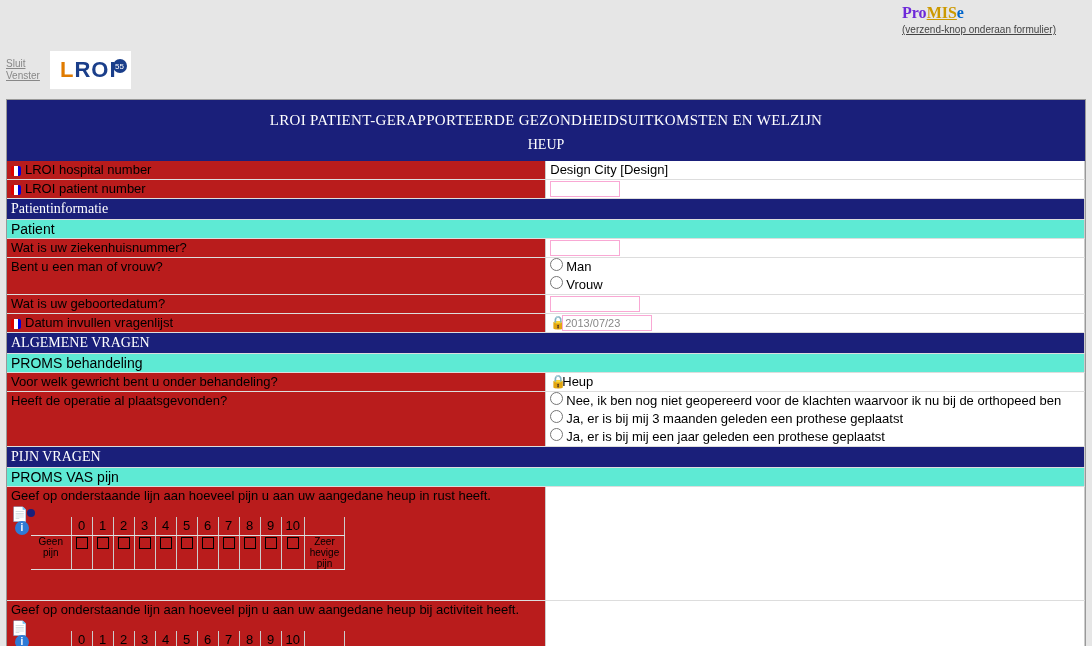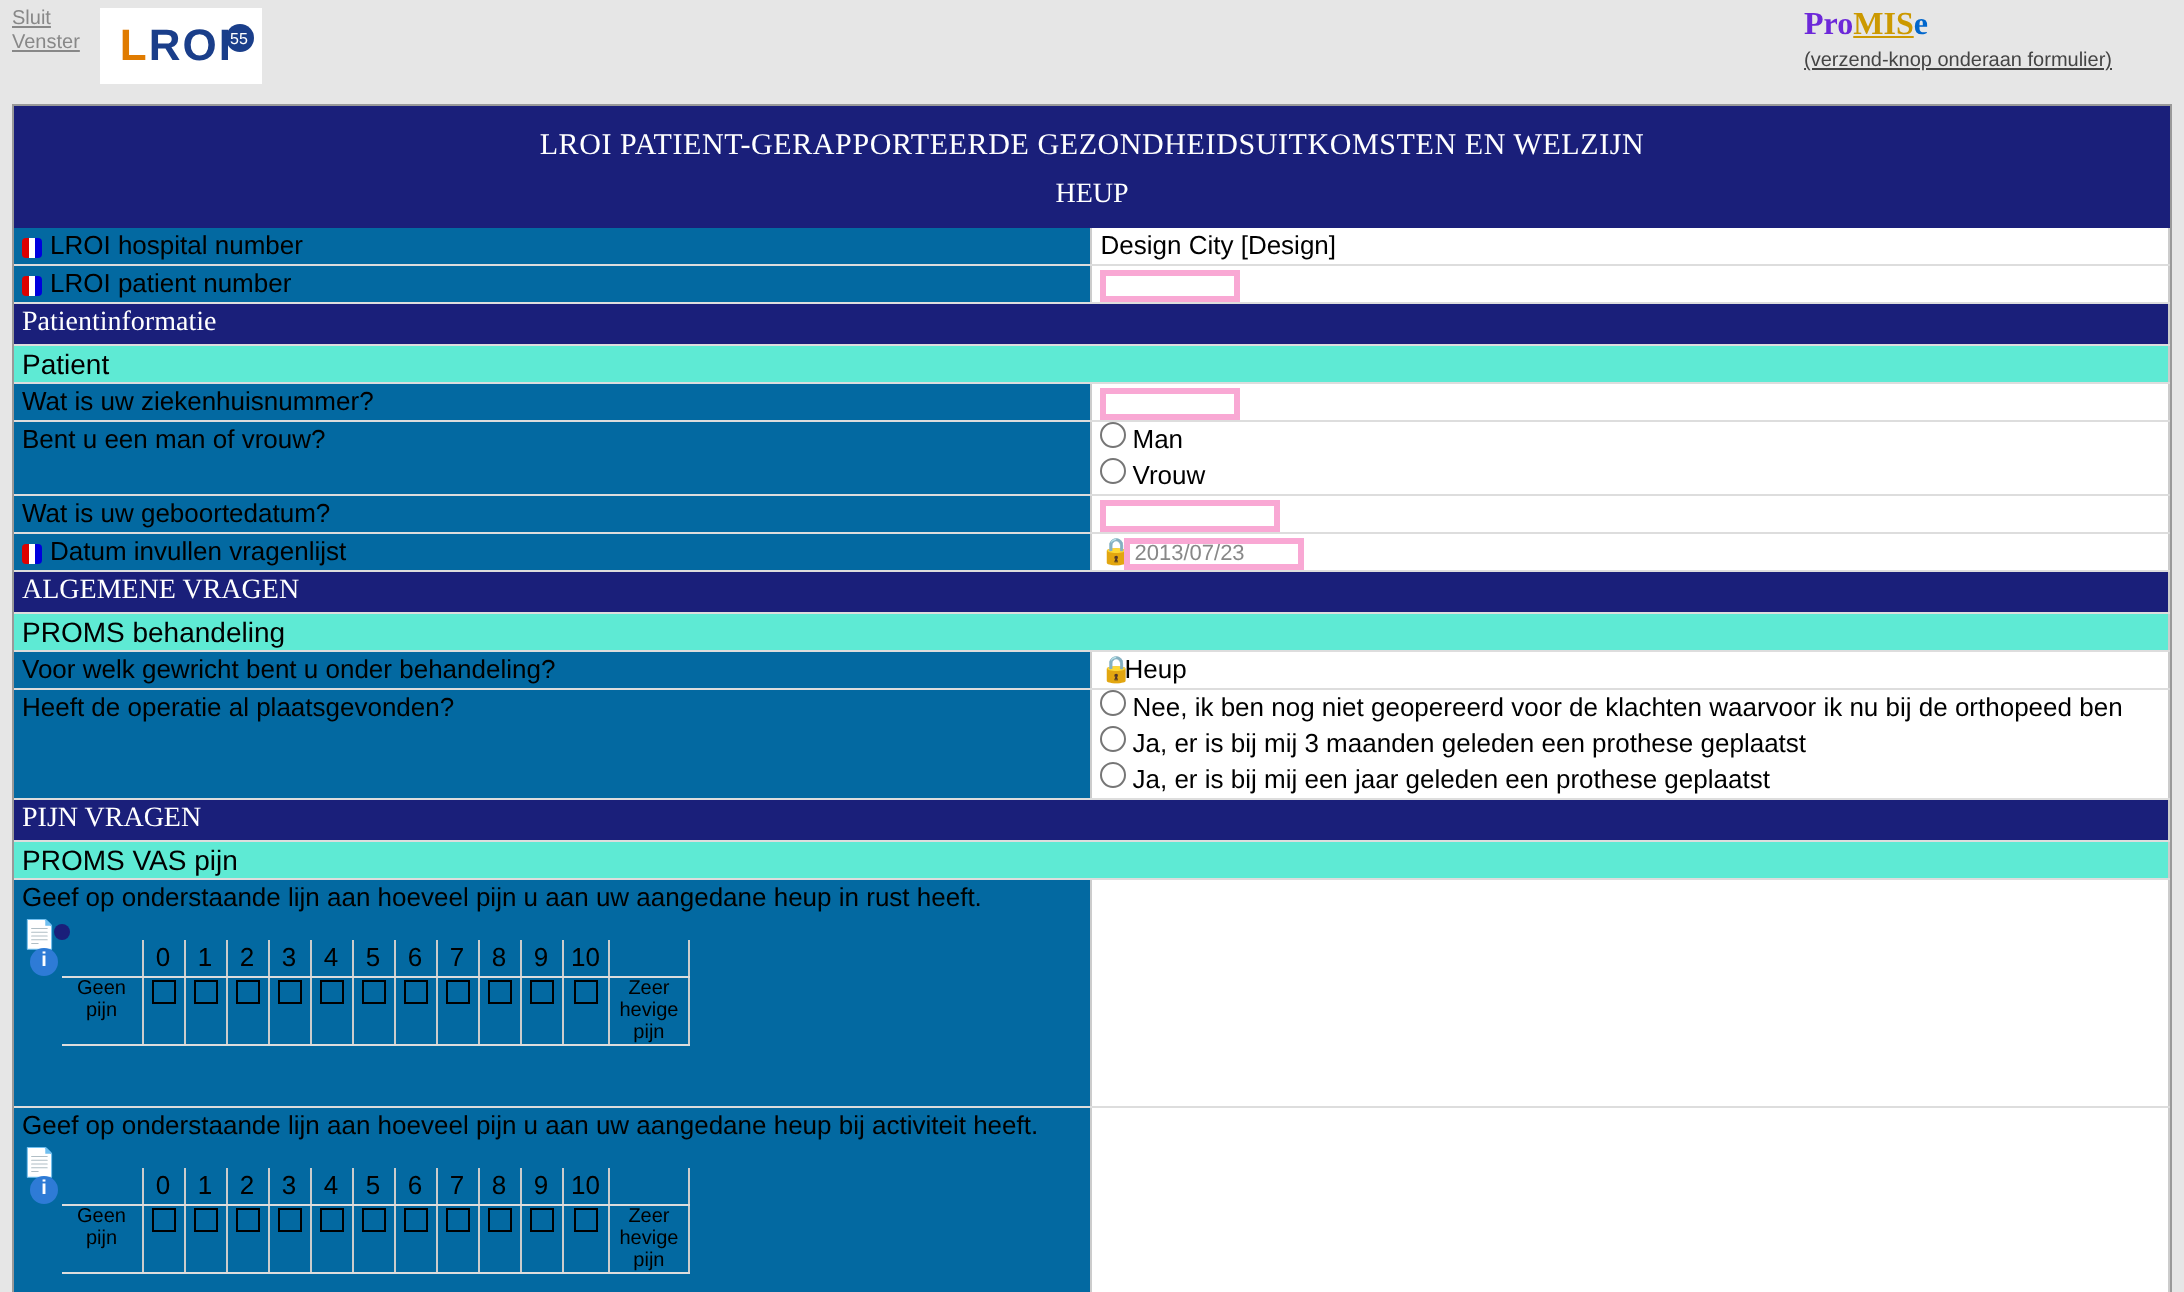--- a/index.html
+++ b/index.html
@@ -1,46 +1,46 @@
 <!DOCTYPE html>
 <html><head>
 <meta charset="utf-8">
 <style>
   * { box-sizing: border-box; margin: 0; padding: 0; }
   body { font-family: Arial, Helvetica, sans-serif; font-size: 12px; background: #e6e6e6; color: #000; }
   .page { width: 1092px; height: 646px; position: relative; overflow: hidden; background: #e6e6e6; }
   .topbar { display: flex; align-items: flex-start; padding: 4px 6px; }
-  .top-left { display:flex; align-items:flex-start; gap:4px; }
+  .top-left { display:flex; align-items:center; gap:4px;margin-top:47px; }
   .close-link { font-size:10px; color:#888; text-decoration:underline; line-height:12px; }
   .close-link span { display:block; }
   .logo { background:#fff; padding:6px 14px 6px 10px; margin-left:6px; display:flex; align-items:center; gap:2px; position:relative; }
   .logo-text { font-size:22px; font-weight:bold; letter-spacing:1px; }
   .logo-l { color:#e07b00; }
   .logo-roi { color:#1a3e8a; }
   .logo-circle { width:14px; height:14px; border-radius:50%; background:#1a3e8a; color:#fff; font-size:8px; display:flex; align-items:center; justify-content:center; position:absolute; top:8px; right:4px; }
   .top-right { margin-left:auto; text-align:left; padding-right:30px; }
   .promise { font-family: 'Comic Sans MS', cursive; font-size:16px; font-weight:bold; }
   .promise .p1 { color:#6d28d9; }
   .promise .p2 { color:#cc9900; text-decoration:underline; }
   .promise .p3 { color:#0066cc; }
   .promise-sub { font-size:10px; color:#444; text-decoration:underline; }
   .formwrap { margin:6px; border:1px solid #999; background:#fff; }
   .title-band { background:#1a1f7a; color:#fff; text-align:center; padding:12px 8px 8px 8px; font-family: Liberation Serif, serif; }
   .title-band .t1 { font-size:15px; letter-spacing:0.3px; margin-bottom:8px; }
   .title-band .t2 { font-size:14px; }
   table.form { width:100%; border-collapse:collapse; table-layout:fixed; }
   table.form td { vertical-align:top; padding:0 4px; border-right:1px solid #ccc; border-bottom:1px solid #ddd; font-size:13px; line-height:18px; }
-  table.form td.labelcell { width:50%; background:#0369a1; }
+  table.form td.labelcell { width:50%; background:#b91c1c; }
   table.form td.valuecell  { width:50%; background:#fff; }
   table.form td.tight { padding:0; }
   .section-hdr { background:#1a1f7a; color:#fff; font-family: Georgia, serif; font-size:14px; padding:1px 4px; }
   .subsection { background:#5eead4; color:#000; font-family: Liberation Sans, sans-serif; font-size:14px; padding:0 4px; }
   .flagdot { display:inline-block; width:10px; height:10px; background:linear-gradient(90deg,#d00 33%,#fff 33% 66%,#00d 66%); vertical-align:middle; margin-right:4px; border-radius:2px; }
   .lockicon { display:inline-block; width:10px; color:#888; margin-right:2px; }
-  input.txt { border:3px solid #f9a8d4; height:16px; font-size:11px; padding:0 2px; }
+  input.txt { border:1px solid #f9a8d4; height:16px; font-size:11px; padding:0 2px; }
   input.txt.short { width:70px; }
   input.txt.med { width:90px; }
   .radio-row label { display:block; line-height:18px; font-size:13px; }
   .radio-row input { margin-right:3px; }
   .info-icon { display:inline-block; width:14px;height:14px;border-radius:50%;background:#2e7bd6;color:#fff;font-size:10px;font-weight:bold;text-align:center;line-height:14px;vertical-align:middle;margin-left:2px;}
   .scale-wrap { padding:6px 4px 30px 24px; position:relative; }
   .scale-dot { position:absolute; left:20px; top:4px; width:8px;height:8px;border-radius:50%; background:#1a1f7a;}
   .pagecorner { position:absolute; left:4px; top:0; font-size:14px; color:#bbb;}
   .scale-table { border-collapse:collapse; margin-top:6px; }
   .scale-table td { border:none; text-align:center; font-size:11px; padding:0 8px; vertical-align:middle;}

